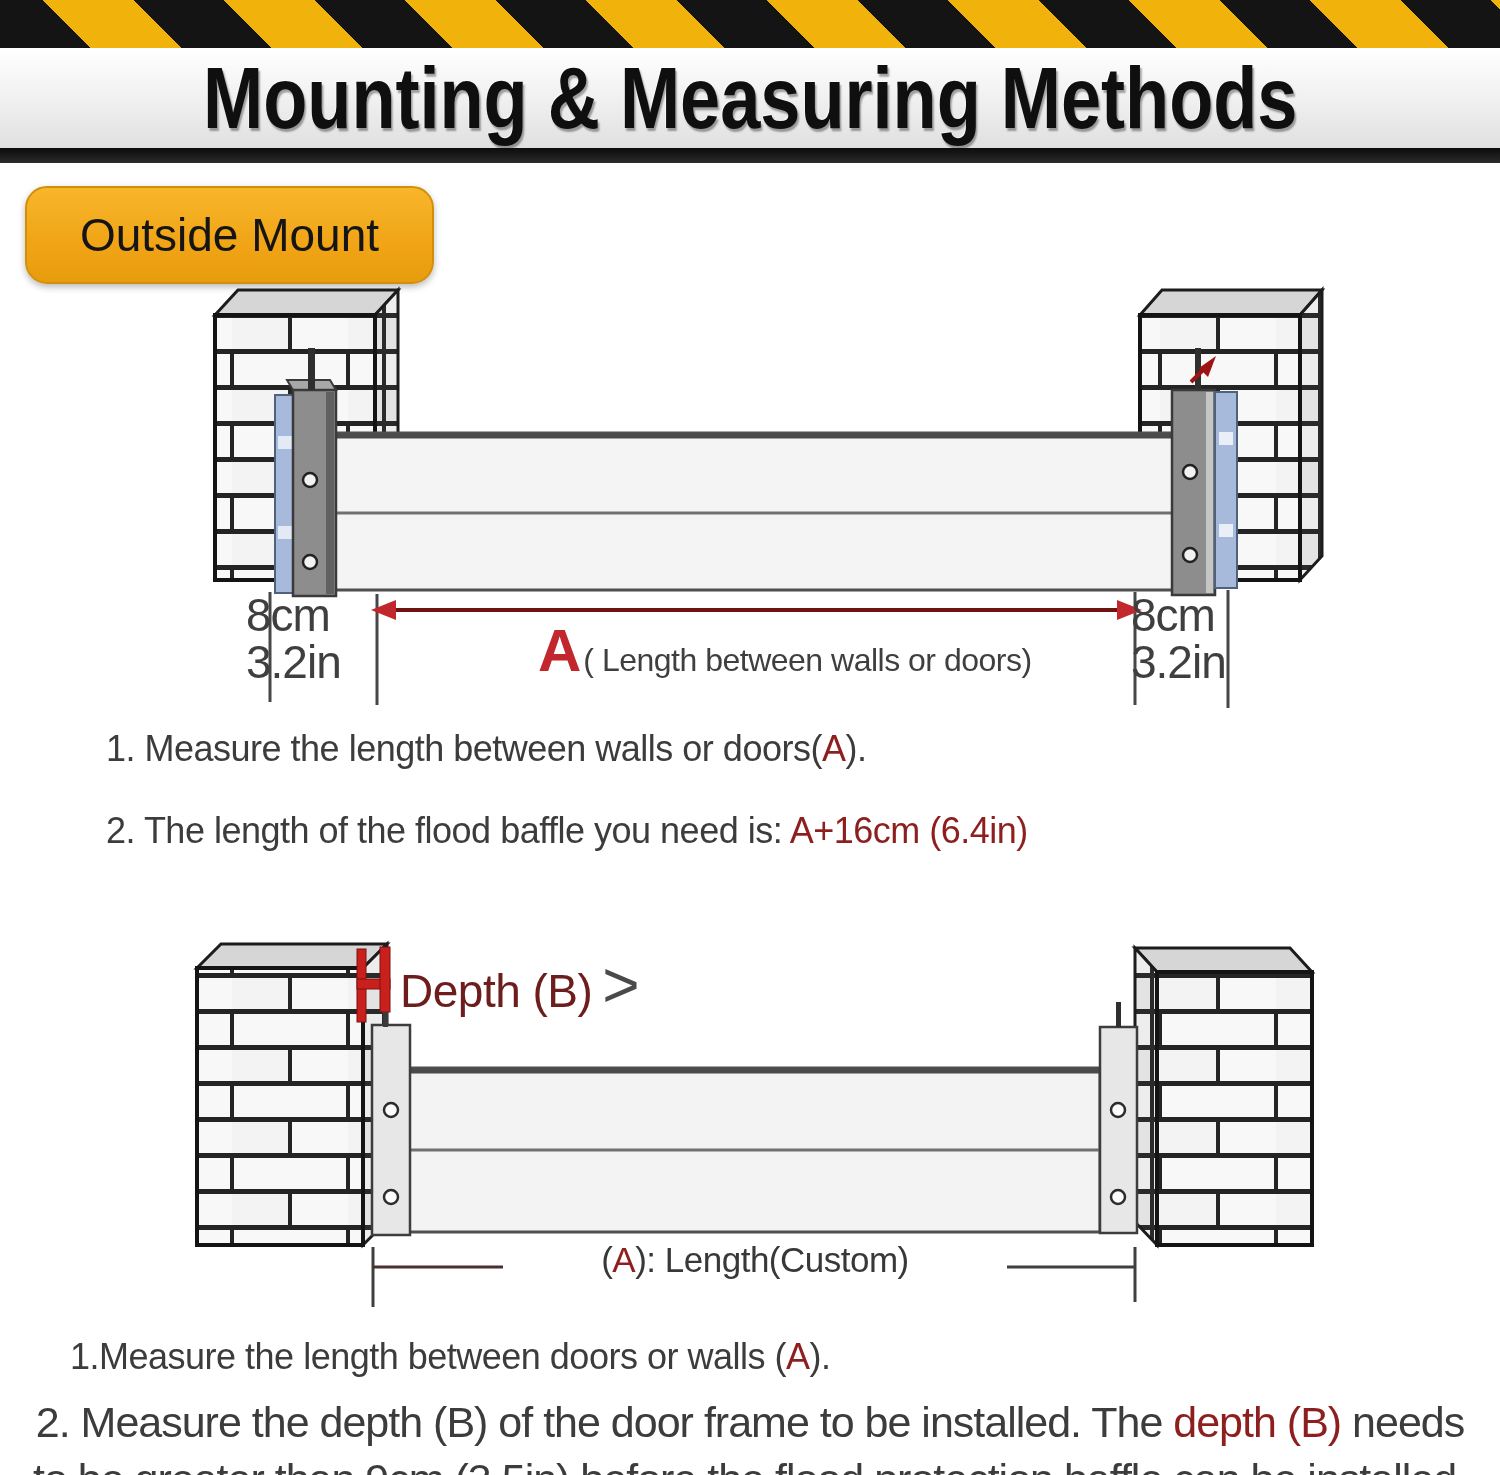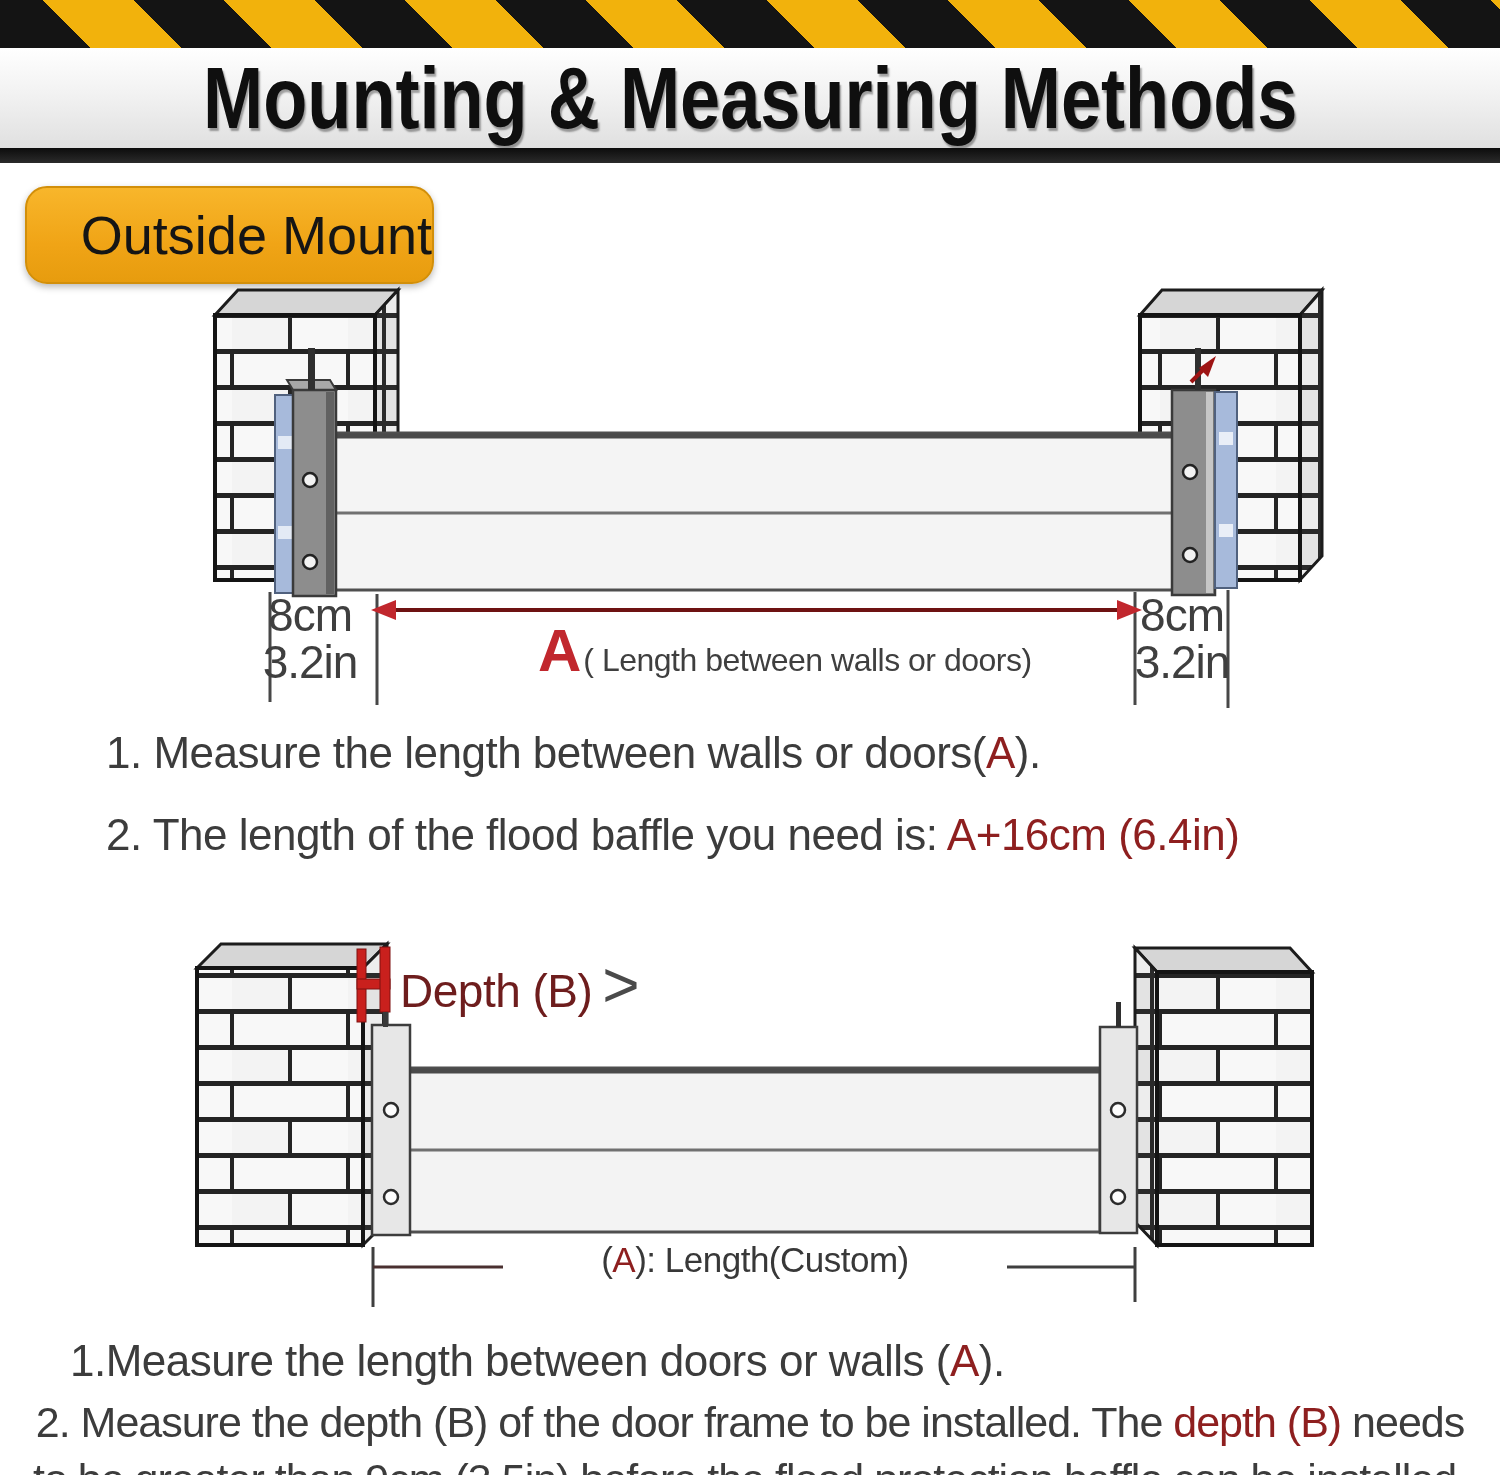--- a/index.html
+++ b/index.html
@@ -18,41 +18,41 @@
     display:flex;align-items:center;justify-content:center;
   }
   .title-band h1{
     margin:0;font-size:88px;font-weight:bold;color:#0f0f0f;letter-spacing:0px;
     transform:scaleX(0.82);transform-origin:center;white-space:nowrap;
     text-shadow:2px 3px 2px rgba(0,0,0,0.35), -1px -1px 0 rgba(255,255,255,0.6);
   }
   .black-bar{position:absolute;left:0;top:148px;width:1500px;height:15px;background:linear-gradient(180deg,#0c0c0c,#2b2b2b);}
   
   .badge{
-    position:absolute;display:flex;align-items:center;justify-content:flex-end;
+    position:absolute;display:flex;align-items:center;justify-content:center;
     background:linear-gradient(180deg,#f8b62b 0%,#f0a416 60%,#e79c0e 100%);
     border:2px solid #d28f0a;border-radius:22px;box-shadow:0 3px 7px rgba(0,0,0,0.28);
-    color:#151515;font-size:54px;
+    color:#151515;font-size:46px;
   }
   .badge-outside{left:25px;top:186px;width:405px;height:94px;}
   .badge-inside{left:28px;top:846px;width:390px;height:92px;}
   
   .diagram{position:absolute;left:0;}
   .diagram.outside{top:280px;}
   .diagram.inside{top:940px;}
   
   .dim{
-    position:absolute;text-align:center;font-size:46px;line-height:47px;color:#3f3f3f;letter-spacing:-1px;
+    position:absolute;text-align:left;font-size:46px;line-height:47px;color:#3f3f3f;letter-spacing:-1px;
   }
   .dim-left-outside{left:246px;top:592px;width:128px;}
   .dim-right-outside{left:1131px;top:592px;width:102px;}
   .span-label{position:absolute;left:538px;top:616px;display:flex;align-items:baseline;white-space:nowrap;}
   .span-label .letter{font-size:60px;font-weight:bold;color:#c1272d;margin-right:2px;}
   .span-label .rest{font-size:32px;color:#3f3f3f;letter-spacing:-0.5px;}
-  .step{position:absolute;font-size:44px;color:#3c3c3c;letter-spacing:-0.5px;white-space:nowrap;}
+  .step{position:absolute;font-size:36px;color:#3c3c3c;letter-spacing:-0.5px;white-space:nowrap;}
   .step-o1{left:106px;top:728px;}
   .step-o2{left:106px;top:810px;}
   .red-dark{color:#8e1f1f;}
   .depth-label{position:absolute;left:400px;top:948px;display:flex;align-items:baseline;white-space:nowrap;}
   .depth-label .dl{font-size:46px;color:#6e1d1d;letter-spacing:-0.5px;}
   .depth-label .op{font-size:64px;color:#4a4a4a;margin:0 6px 0 10px;}
   .depth-label .dv{font-size:54px;color:#ad2b20;letter-spacing:-1px;}
   .length-label{position:absolute;left:500px;top:1240px;width:510px;text-align:center;font-size:35px;color:#383838;letter-spacing:-0.5px;white-space:nowrap;}
   .step-i1{left:70px;top:1336px;}
   .step-i2{

